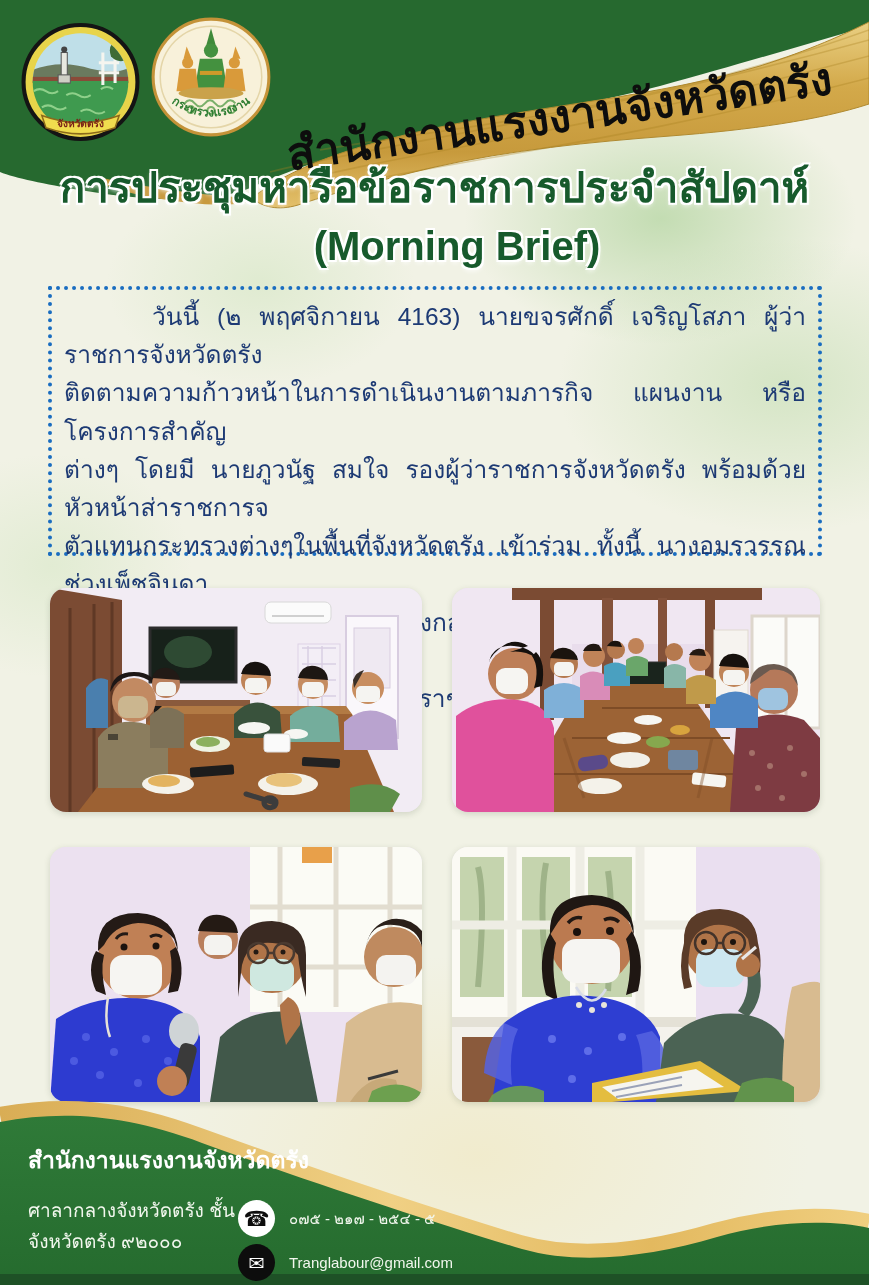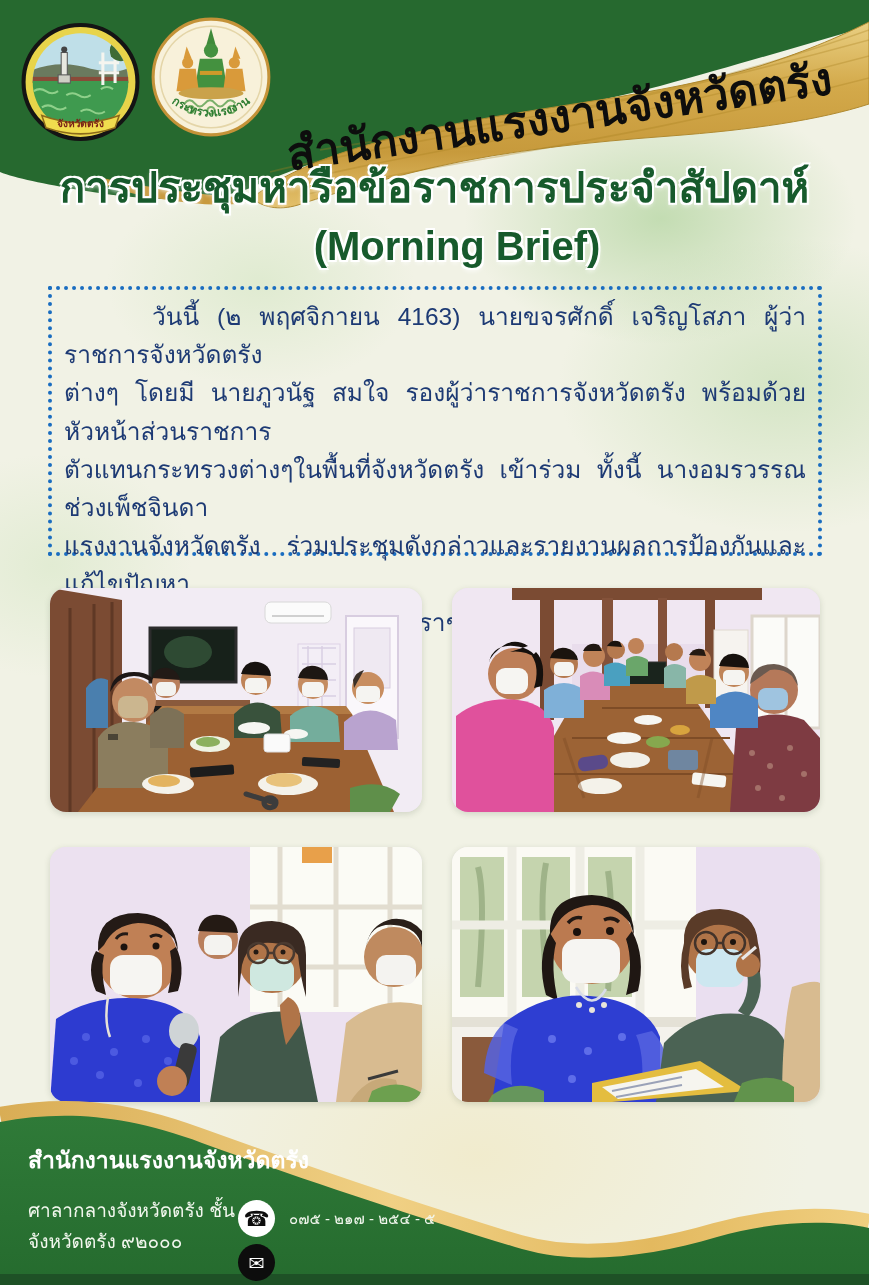--- a/index.html
+++ b/index.html
@@ -146,21 +146,22 @@
     </text>
   </svg>
 
   <div class="abs title-block">
     <div class="title-line1">การประชุมหารือข้อราชการประจำสัปดาห์</div>
     <div class="title-line2">(Morning Brief)</div>
   </div>
 
   <div class="abs article-box">
     <div class="article-line just first">วันนี้ (๒ พฤศจิกายน 4163) นายขจรศักดิ์ เจริญโสภา ผู้ว่าราชการจังหวัดตรัง</div>
-    <div class="article-line just">ต่างๆ โดยมี นายภูวนัฐ สมใจ รองผู้ว่าราชการจังหวัดตรัง พร้อมด้วยหัวหน้าส่วนราชการ</div>
+    <div class="article-line just">ติดตามความก้าวหน้าในการดำเนินงานตามภารกิจ แผนงาน หรือโครงการสำคัญ</div>
+    <div class="article-line just">ต่างๆ โดยมี นายภูวนัฐ สมใจ รองผู้ว่าราชการจังหวัดตรัง พร้อมด้วยหัวหน้าส่าราชการจ</div>
     <div class="article-line just">ตัวแทนกระทรวงต่างๆในพื้นที่จังหวัดตรัง เข้าร่วม ทั้งนี้ นางอมรวรรณ ช่วงเพ็ชจินดา</div>
     <div class="article-line just">แรงงานจังหวัดตรัง ร่วมประชุมดังกล่าวและรายงานผลการป้องกันและแก้ไขปัญหา</div>
     <div class="article-line">ยาเสพติด ณ เรือนสโมสร จวนผู้ว่าราชการจังหวัดตรัง</div>
   </div>
 
   <div id="photo1" class="abs photo" role="img" aria-label="ที่ประชุมรอบโต๊ะไม้ในเรือนสโมสร มีเจ้าหน้าที่ตำรวจและหัวหน้าส่วนราชการสวมหน้ากากอนามัย">
     <svg viewBox="0 0 372 224" preserveAspectRatio="none">
       <rect width="372" height="224" fill="#f2ecf4"></rect>
       <path d="M0,0 L72,12 L72,224 L0,224 Z" fill="#7b4b33"></path>
       <path d="M20,20 L20,224 M44,16 L44,224 M62,14 L62,224" stroke="#5f3825" stroke-width="3" fill="none"></path>
@@ -430,15 +431,16 @@
     <div>จังหวัดตรัง ๙๒๐๐๐</div>
   </div>
 
   <div class="abs contact-row contact-phone">
     <div class="icon-circle icon-phone">☎</div>
     <div class="contact-text">๐๗๕ - ๒๑๗ - ๒๕๔ - ๕</div>
   </div>
 
   <div class="abs contact-row contact-email">
     <div class="icon-circle icon-email">✉</div>
+    <div class="contact-text">Tranglabour@gmail.com</div>
   </div>
 
 </div>
 
 </body></html>

